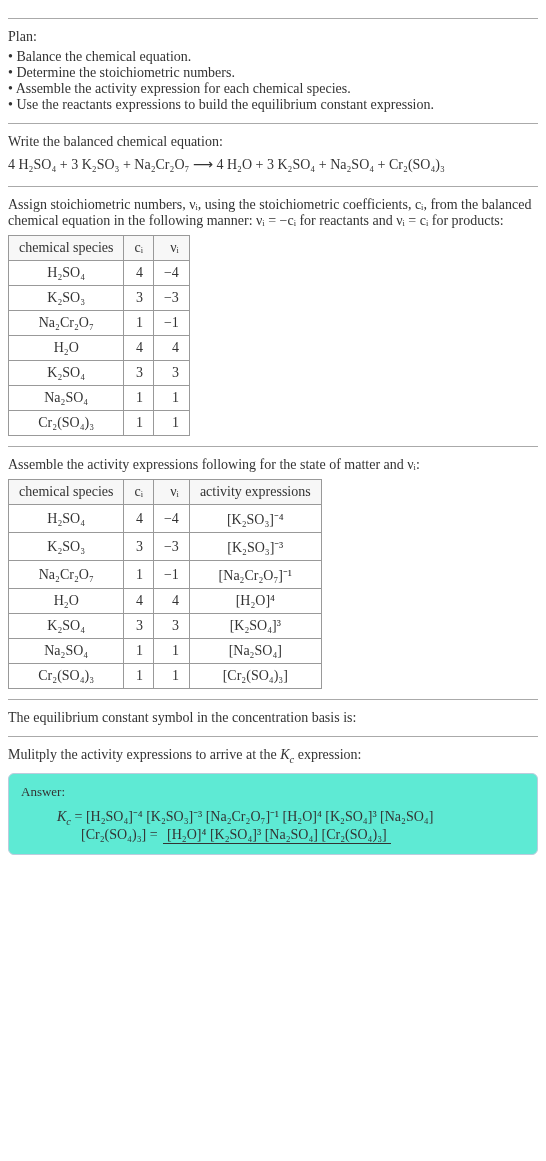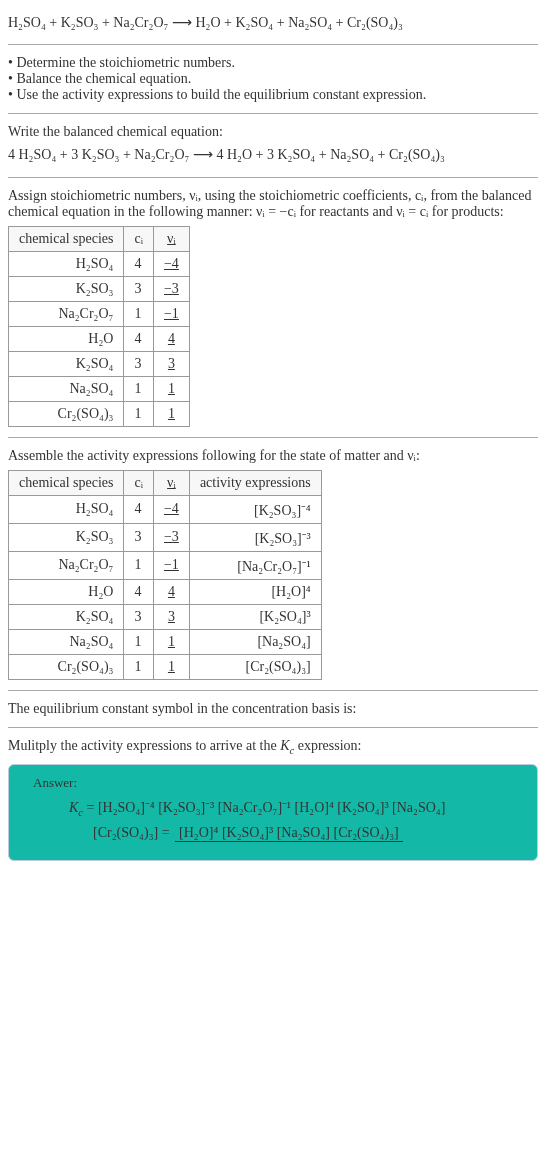--- a/index.html
+++ b/index.html
@@ -32,43 +32,43 @@
 .plan li::before {
   content: "• ";
 }
 table {
   border-collapse: collapse;
   margin: 6px 0;
 }
 th, td {
   border: 1px solid #999;
   padding: 4px 10px;
-  text-align: right;
+  text-align: center;
   font-weight: normal;
 }
 th {
   background: #f7f7f7;
 }
-.ci { text-align: left; }
-.vi { text-align: center; text-decoration: underline; }
+.ci { text-align: right; }
+.vi { text-align: right; }
 .answer-box {
-  background: #14b8a6;
+  background: #5eead4;
   border: 1px solid #bcd;
   border-radius: 6px;
-  padding: 10px 24px;
+  padding: 10px 12px;
   margin-top: 8px;
 }
 .answer-box .label {
   font-size: 13px;
   margin-bottom: 6px;
 }
 .frac {
   display: inline-block;
   vertical-align: middle;
-  margin: 8px 2px;
+  margin: 0 2px;
 }
 .frac .num {
   display: block;
   border-bottom: 1px solid #333;
   padding: 0 4px;
 }
 .frac .den {
   display: block;
   padding: 0 4px;
 }
@@ -79,29 +79,30 @@
   margin-left: 36px;
 }
 .indent2 {
   margin-left: 60px;
 }
 </style>
 </head>
 <body>
 
 <div class="section">
-  <div class="eq-line">H₂SO₄ + K₂SO₃ + Na₂Cr₂O₇ ⟶ H₂O + K₂SO₄ + Na₂SO₄ + Cr₂(SO₄)₃</div>
 </div>
 <hr>
 
 <div class="section plan">
+  <div>Plan:</div>
   <ul>
+    <li>Balance the chemical equation.</li>
     <li>Determine the stoichiometric numbers.</li>
-    <li>Balance the chemical equation.</li>
-    <li>Use the activity expressions to build the equilibrium constant expression.</li>
+    <li>Assemble the activity expression for each chemical species.</li>
+    <li>Use the reactants expressions to build the equilibrium constant expression.</li>
   </ul>
 </div>
 <hr>
 
 <div class="section">
   <div>Write the balanced chemical equation:</div>
   <div class="eq-line">4 H₂SO₄ + 3 K₂SO₃ + Na₂Cr₂O₇ ⟶ 4 H₂O + 3 K₂SO₄ + Na₂SO₄ + Cr₂(SO₄)₃</div>
 </div>
 <hr>
 

